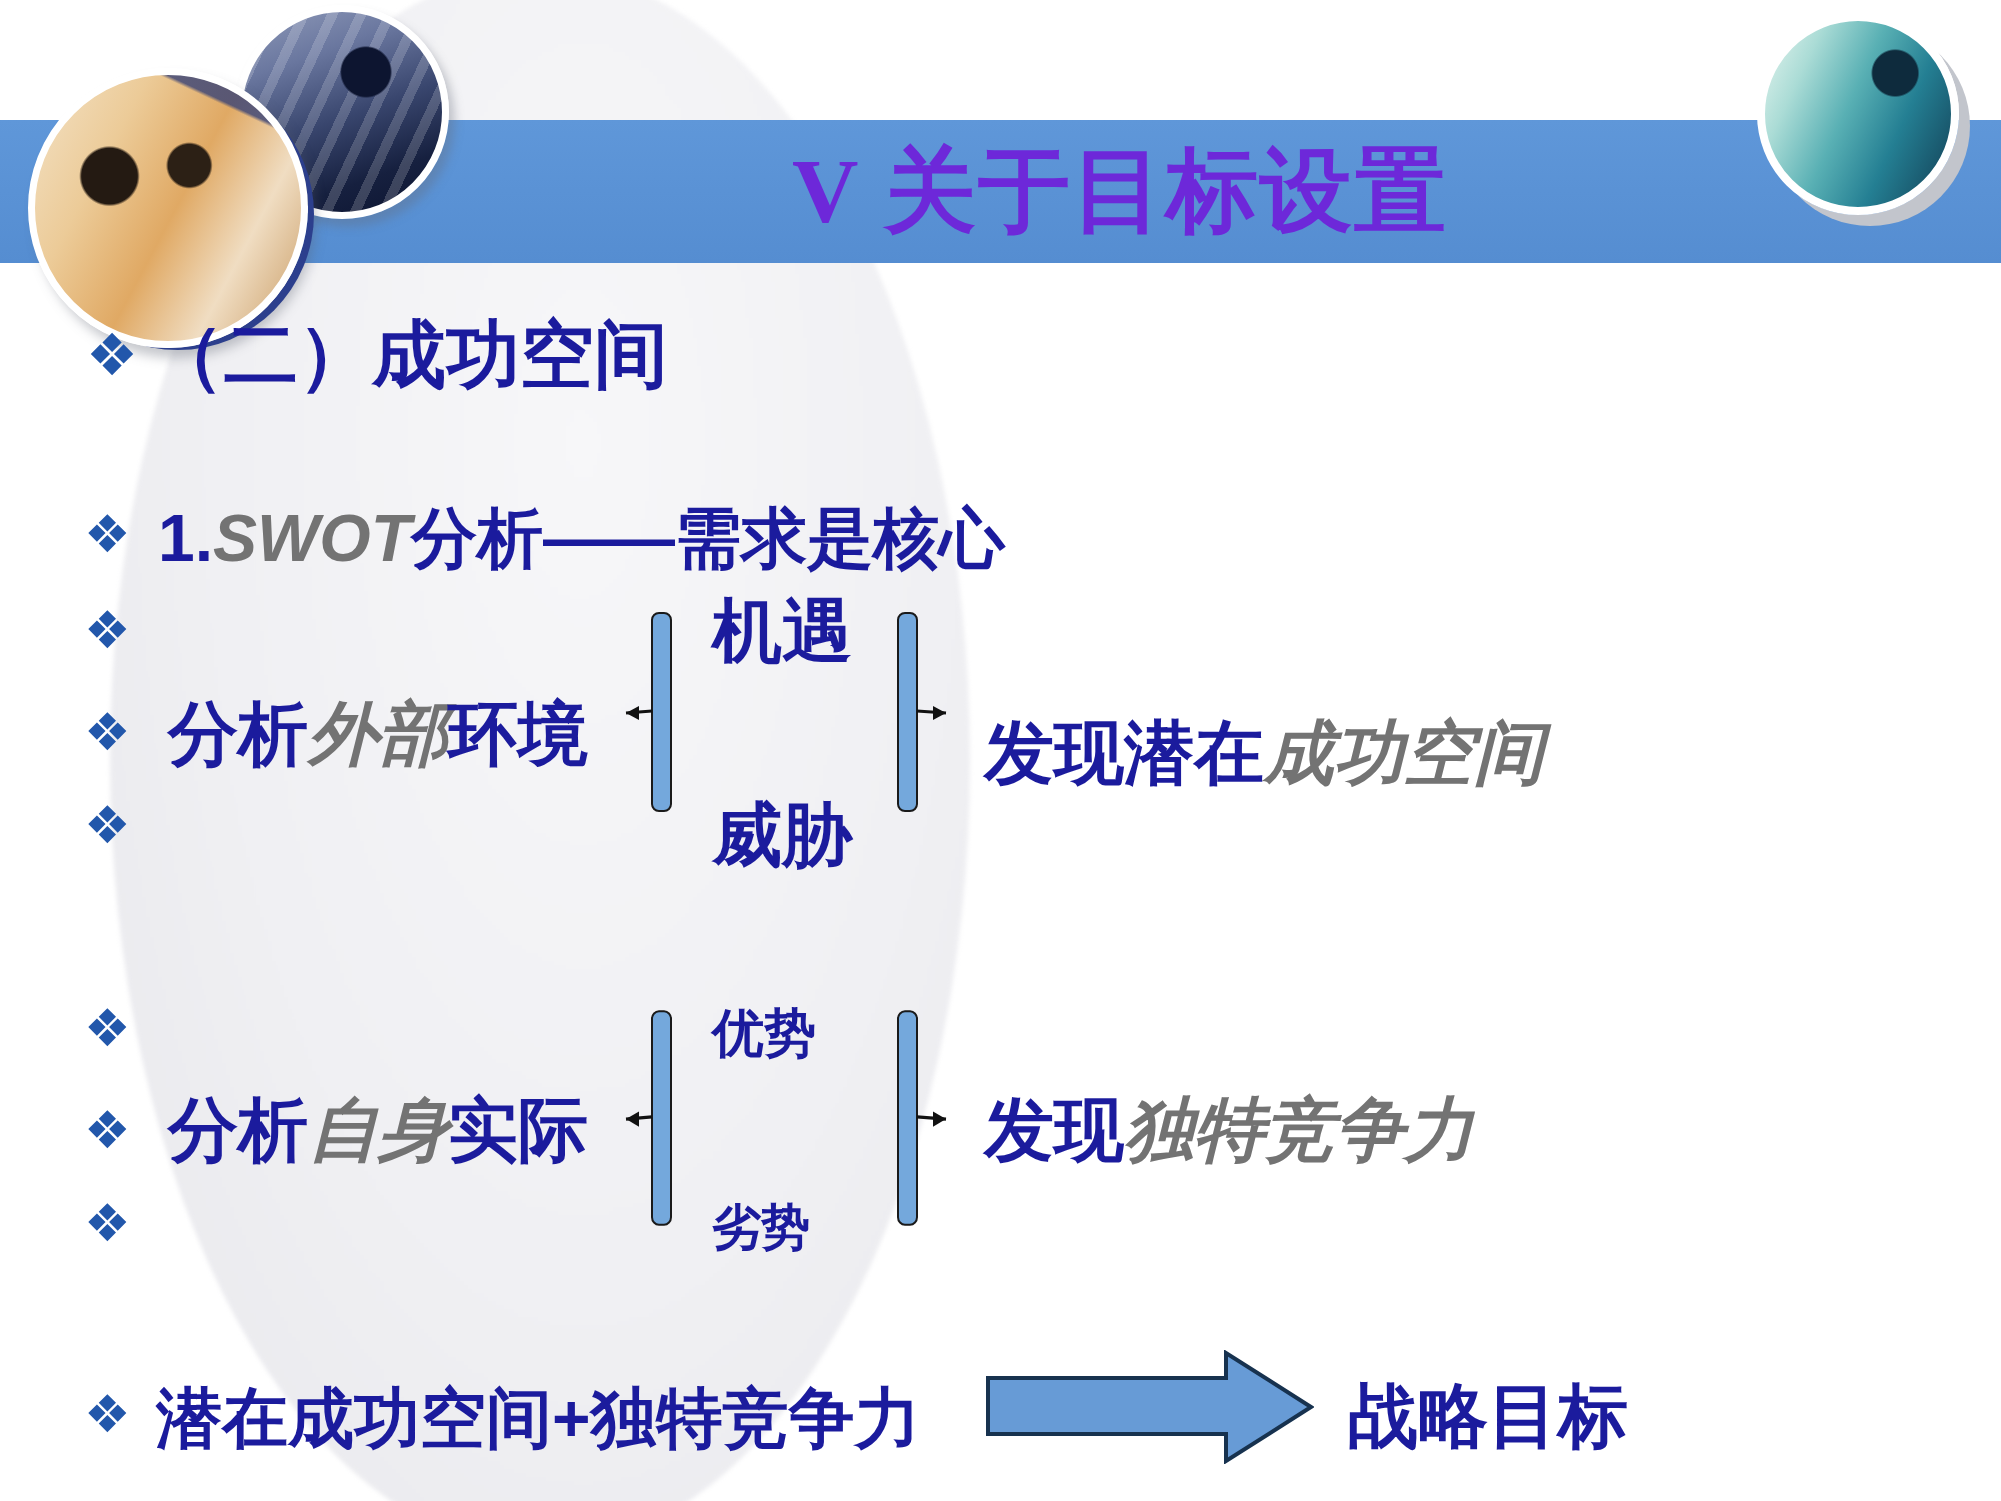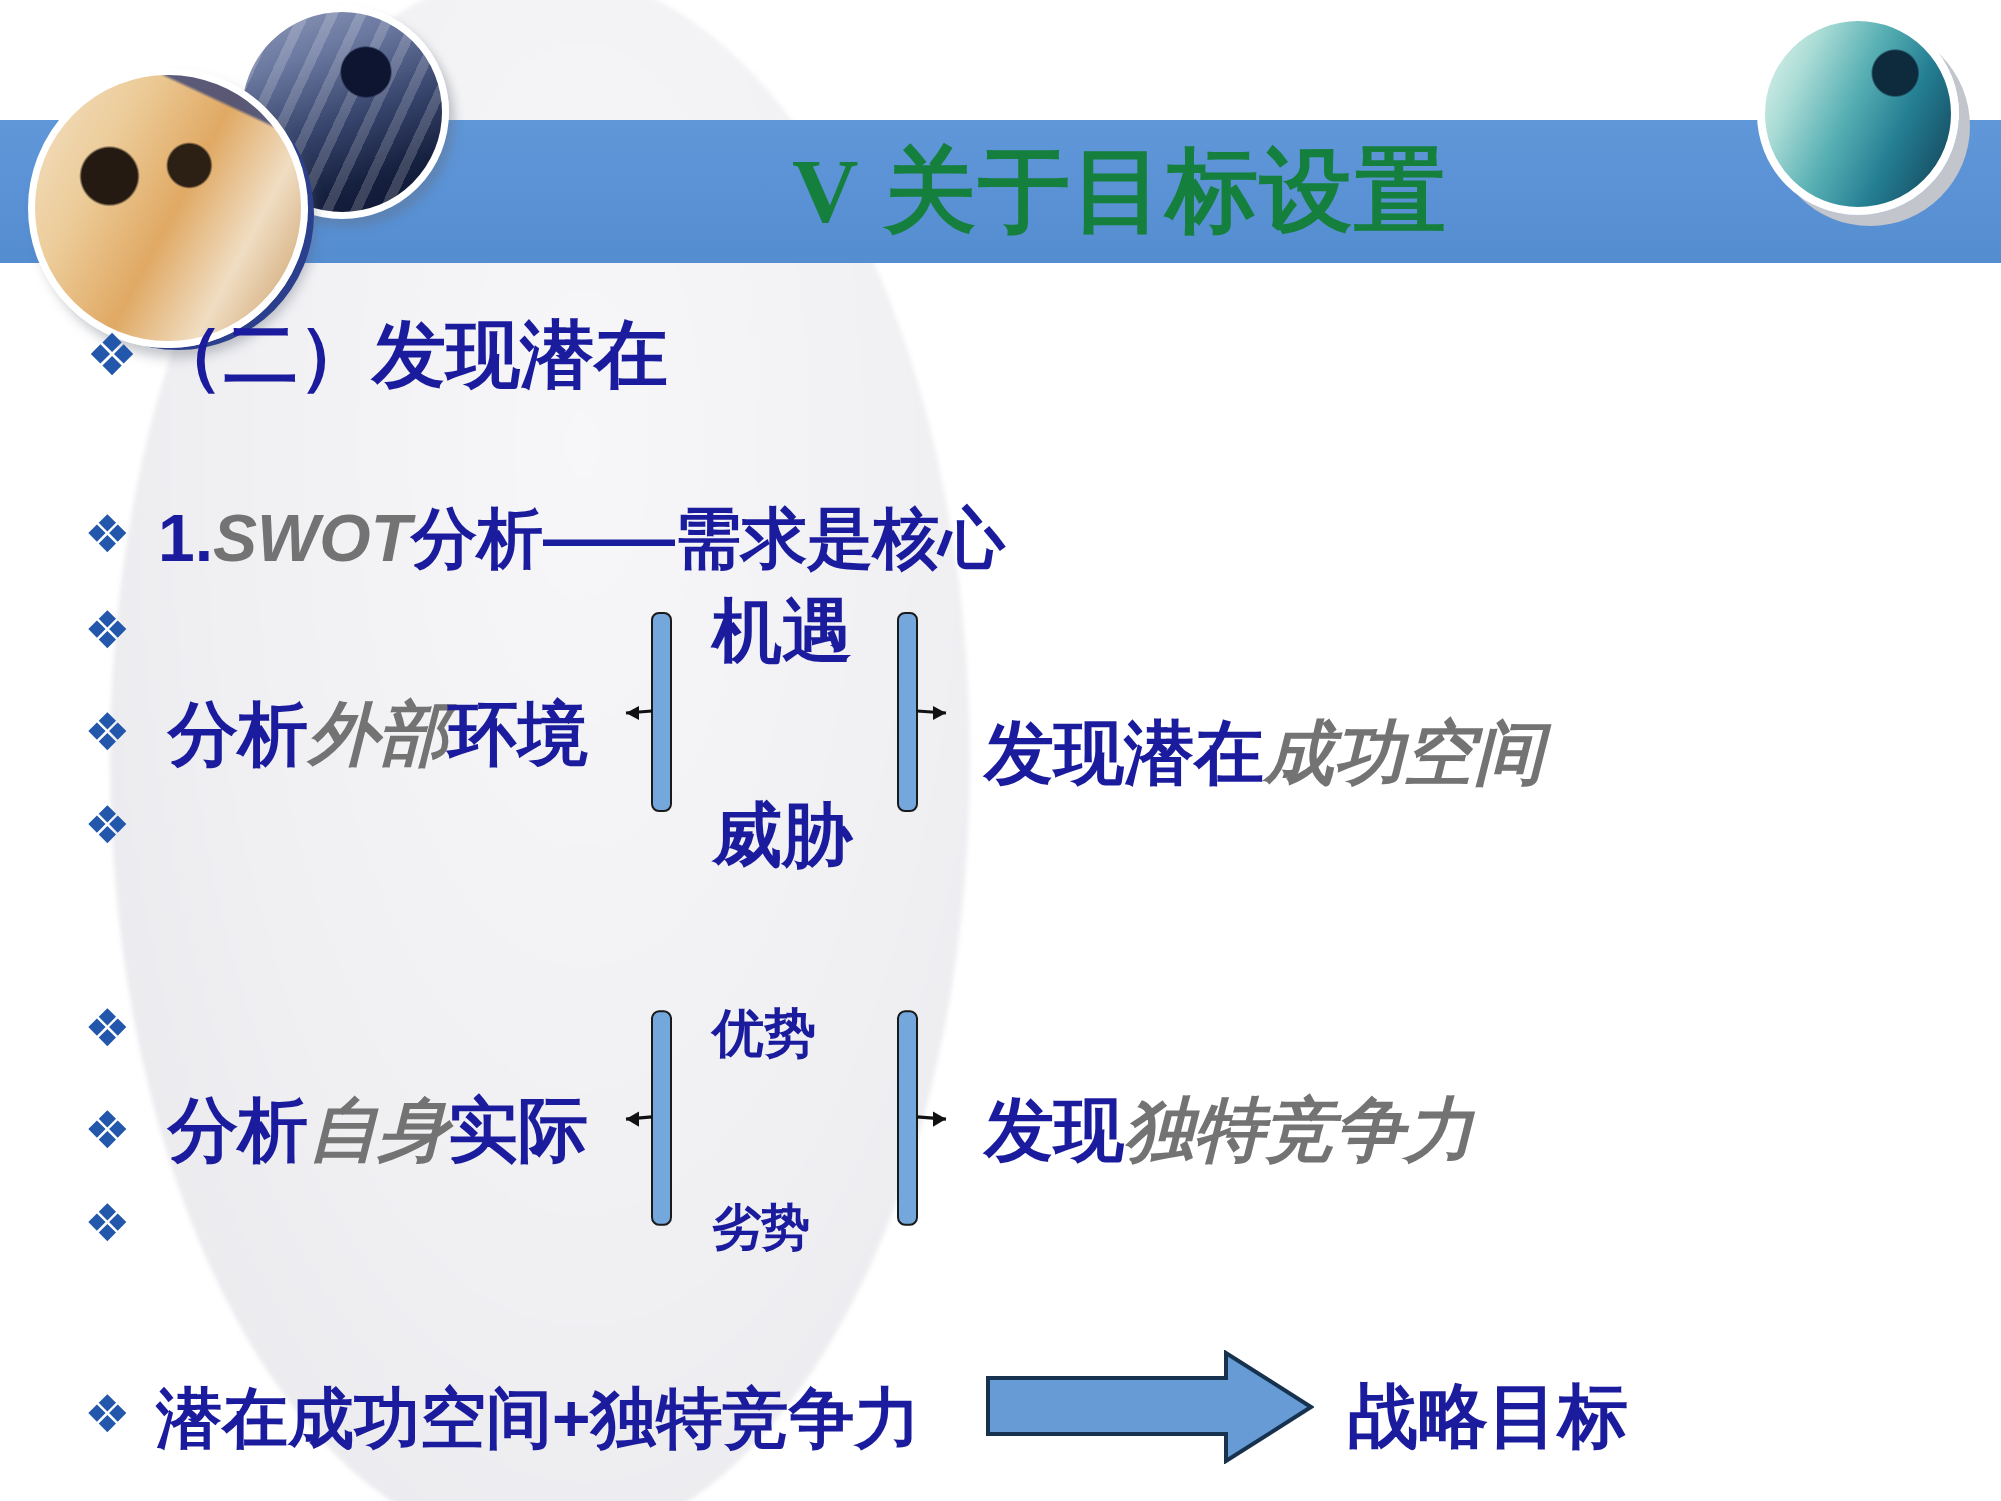--- a/index.html
+++ b/index.html
@@ -14,21 +14,21 @@
     background:radial-gradient(ellipse at 55% 30%, #f7f7f9 0%, #f0f0f3 55%, #e9e9ed 90%, #e5e5ea 100%);
     filter:blur(2px);
   }
   .band{
     position:absolute; left:0; top:120px; width:100%; height:143px; z-index:1;
     background:linear-gradient(#5f97d9,#558dd1);
   }
   .title{
     position:absolute; left:620px; top:120px; width:1000px; height:170px; z-index:2;
     line-height:143px; text-align:center; font-size:92px; font-weight:bold;
-    letter-spacing:2px; color:#15803d;
+    letter-spacing:2px; color:#6d28d9;
     font-family:"Liberation Serif","DejaVu Serif",serif;
   }
   
   .photo{position:absolute; border-radius:50%; border:7px solid #ffffff;}
   .photo-handshake{
     left:235px; top:5px; width:200px; height:200px; z-index:3;
     background:
       radial-gradient(circle at 62% 30%, #0d1530 0 13%, rgba(0,0,0,0) 14%),
       repeating-linear-gradient(115deg, rgba(255,255,255,.18) 0 10px, rgba(0,0,0,0) 10px 26px),
       linear-gradient(160deg, #8f9ab9 0%, #6a779f 25%, #39466e 52%, #16203f 78%, #0c1430 100%);
@@ -77,21 +77,21 @@
   <span class="bullet" style="left:86px;top:326px;font-size:58px;line-height:58px;">❖</span>
   <span class="bullet" style="left:84px;top:508px;">❖</span>
   <span class="bullet" style="left:84px;top:604px;">❖</span>
   <span class="bullet" style="left:84px;top:706px;">❖</span>
   <span class="bullet" style="left:84px;top:799px;">❖</span>
   <span class="bullet" style="left:84px;top:1002px;">❖</span>
   <span class="bullet" style="left:84px;top:1104px;">❖</span>
   <span class="bullet" style="left:84px;top:1197px;">❖</span>
   <span class="bullet" style="left:84px;top:1388px;">❖</span>
 
-  <div class="line" style="left:150px;top:310px;font-size:74px;line-height:90px;">（二）发现潜在</div>
+  <div class="line" style="left:150px;top:310px;font-size:74px;line-height:90px;">（二）成功空间</div>
 
   <div class="line" style="left:158px;top:498px;font-size:66px;line-height:80px;">
     <span>1.</span><span class="red">SWOT</span><span>分析——需求是核心</span>
   </div>
 
   <div class="line" style="left:712px;top:592px;font-size:70px;line-height:78px;">机遇</div>
   <div class="line" style="left:168px;top:694px;font-size:70px;line-height:80px;">
     <span>分析</span><span class="red">外部</span><span>环境</span>
   </div>
   <div class="line" style="left:712px;top:796px;font-size:70px;line-height:78px;">威胁</div>

